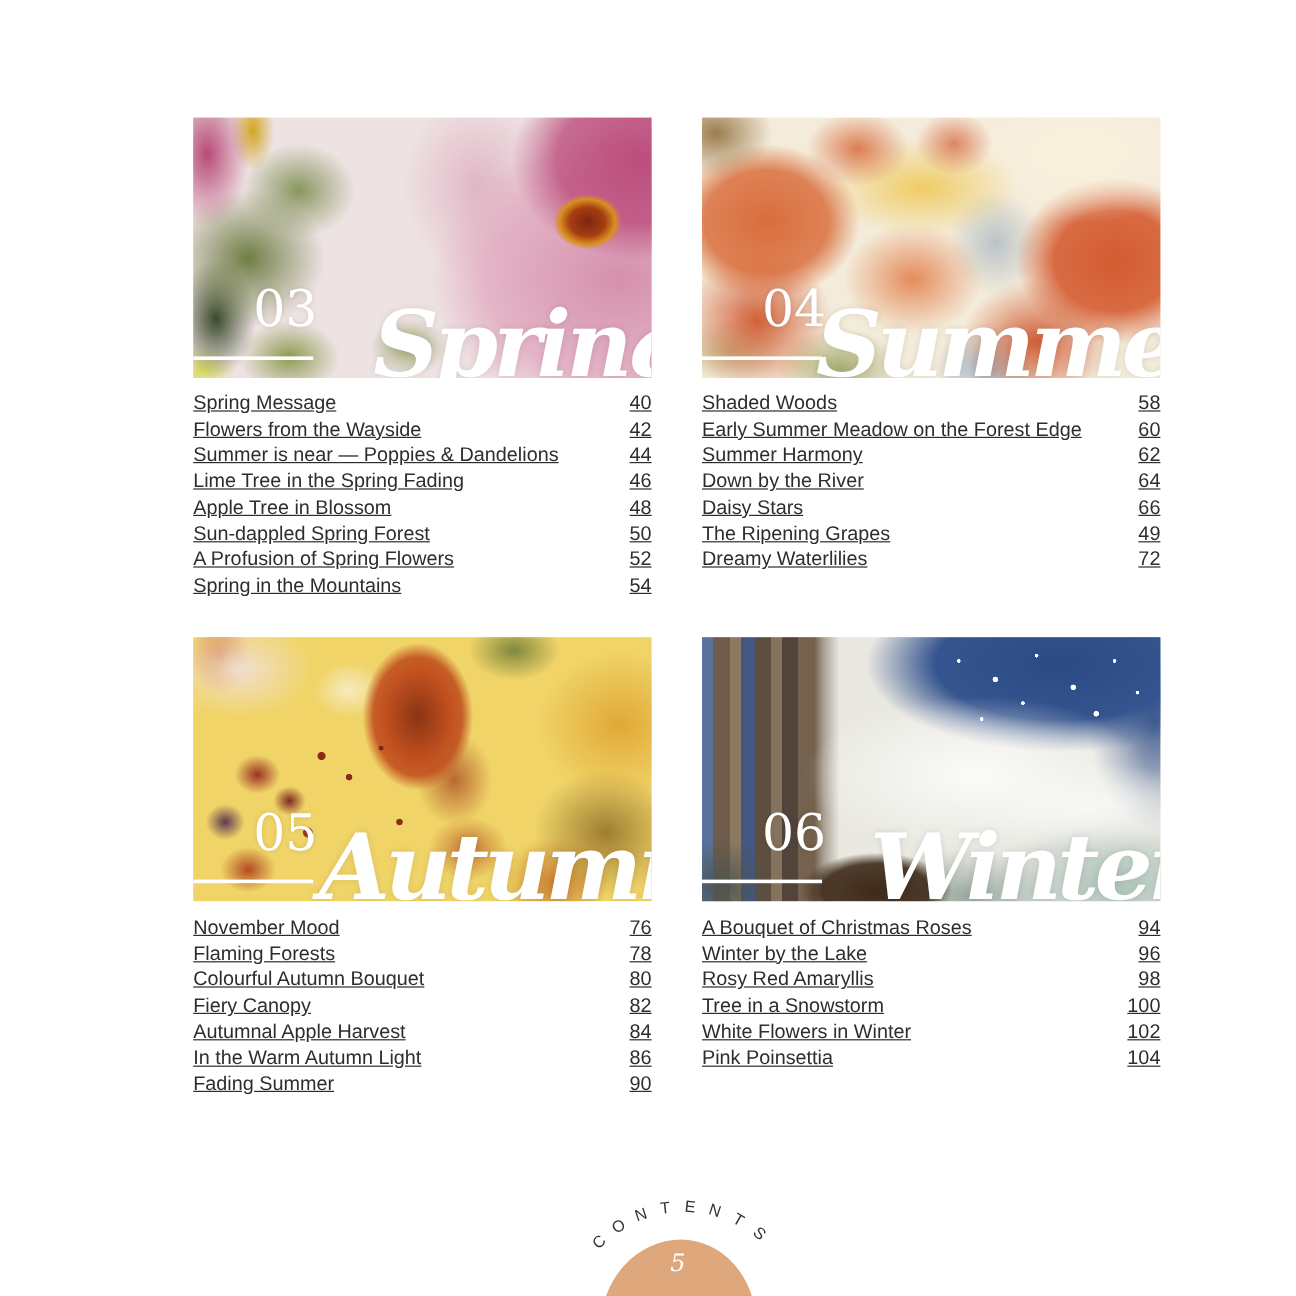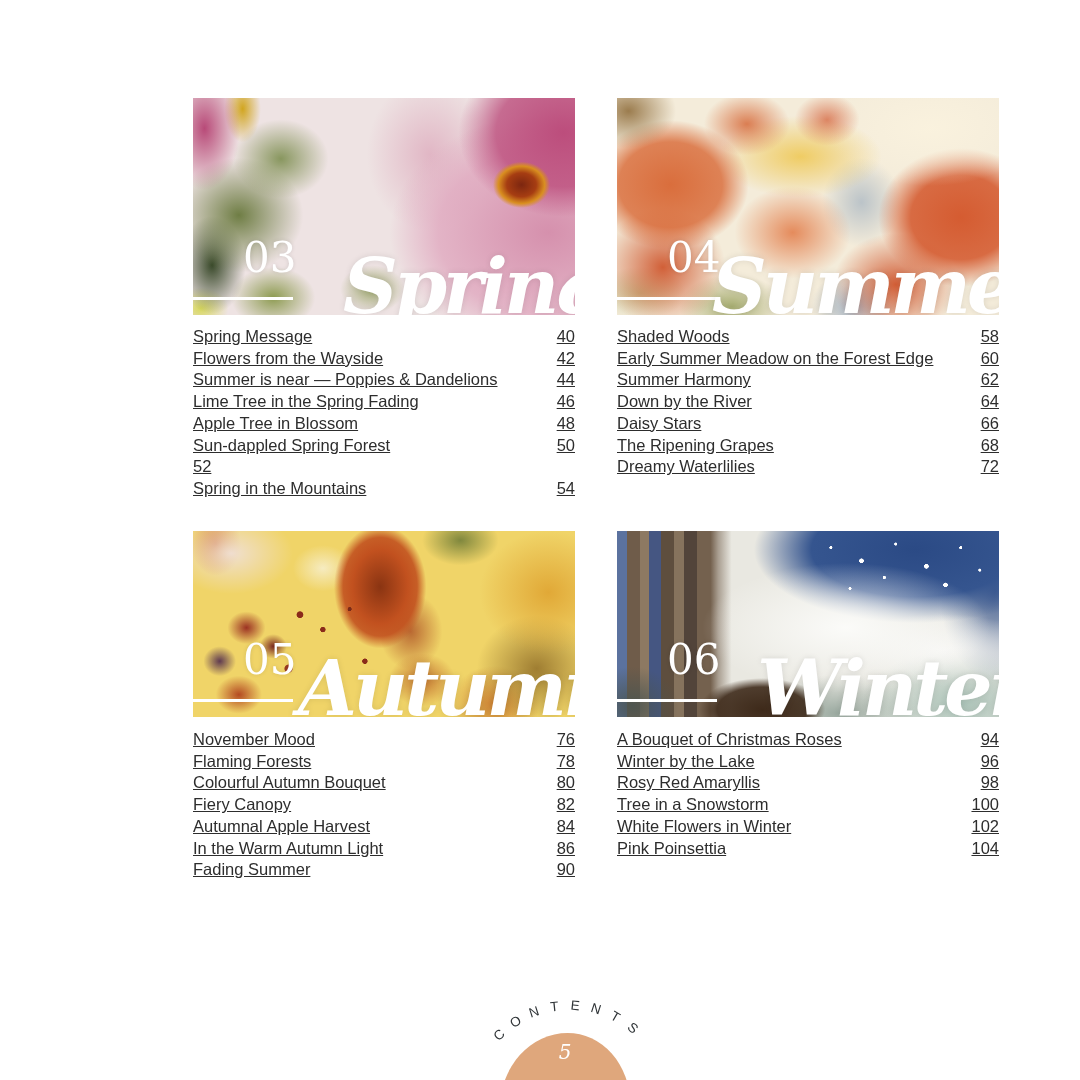--- a/index.html
+++ b/index.html
@@ -1,29 +1,29 @@
 <!DOCTYPE html>
 <html><head>
 <meta charset="utf-8">
 <style>
   html,body { margin:0; padding:0; }
   .page {
     position:relative; width:1080px; height:1080px;
     background:#ffffff; overflow:hidden;
     font-family:"Liberation Sans", sans-serif;
   }
-  .section { position:absolute; width:382px;margin-left:32px; }
+  .section { position:absolute; width:382px; }
   .sec-spring { left:161px; top:98px; }
   .sec-summer { left:585px; top:98px; }
   .sec-autumn { left:161px; top:531px; }
   .sec-winter { left:585px; top:531px; }
 
   .panel { position:relative; width:382px; overflow:hidden; }
   .row1 .panel { height:217px; }
-  .row2 .panel { height:186px; }
+  .row2 .panel { height:220px; }
 
   
   .p-spring {
     background-color:#eee3e3;
     background-image:
       radial-gradient(ellipse 42px 34px at 86% 40%, #7c2610 0%, #a63d12 35%, #d98f20 55%, rgba(217,143,32,0) 68%),
       radial-gradient(ellipse 150px 120px at 97% 16%, #bc4d7c 0%, rgba(188,77,124,0.8) 45%, rgba(188,77,124,0) 70%),
       radial-gradient(ellipse 220px 165px at 93% 62%, rgba(212,140,170,0.95) 0%, rgba(224,168,191,0.8) 50%, rgba(224,168,191,0) 72%),
       radial-gradient(ellipse 90px 110px at 62% 26%, rgba(209,128,160,0.45), rgba(209,128,160,0) 70%),
       radial-gradient(ellipse 55px 95px at 3% 14%, #b84a78 0%, rgba(184,74,120,0) 65%),
@@ -184,20 +184,21 @@
         </div>
         <div class="toc-row">
           <span class="toc-title">Apple Tree in Blossom</span>
           <span class="toc-page">48</span>
         </div>
         <div class="toc-row">
           <span class="toc-title">Sun-dappled Spring Forest</span>
           <span class="toc-page">50</span>
         </div>
         <div class="toc-row">
+          <span class="toc-title">A Profusion of Spring Flowers</span>
           <span class="toc-page">52</span>
         </div>
         <div class="toc-row">
           <span class="toc-title">Spring in the Mountains</span>
           <span class="toc-page">54</span>
         </div>
       </div>
   </div>
 
   <div class="section row1 sec-summer">
@@ -222,21 +223,21 @@
         <div class="toc-row">
           <span class="toc-title">Down by the River</span>
           <span class="toc-page">64</span>
         </div>
         <div class="toc-row">
           <span class="toc-title">Daisy Stars</span>
           <span class="toc-page">66</span>
         </div>
         <div class="toc-row">
           <span class="toc-title">The Ripening Grapes</span>
-          <span class="toc-page">68</span>
+          <span class="toc-page">49</span>
         </div>
         <div class="toc-row">
           <span class="toc-title">Dreamy Waterlilies</span>
           <span class="toc-page">72</span>
         </div>
       </div>
   </div>
 
   <div class="section row2 sec-autumn">
     <div class="panel p-autumn">

